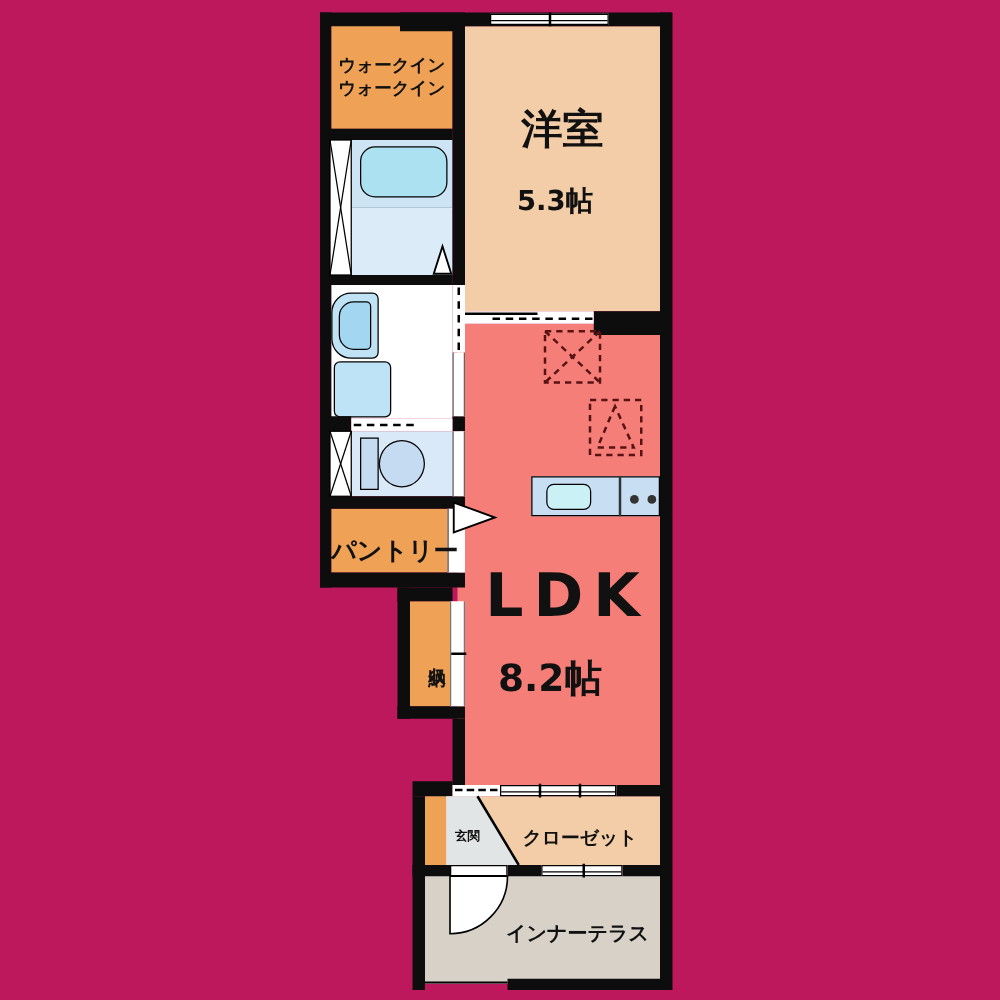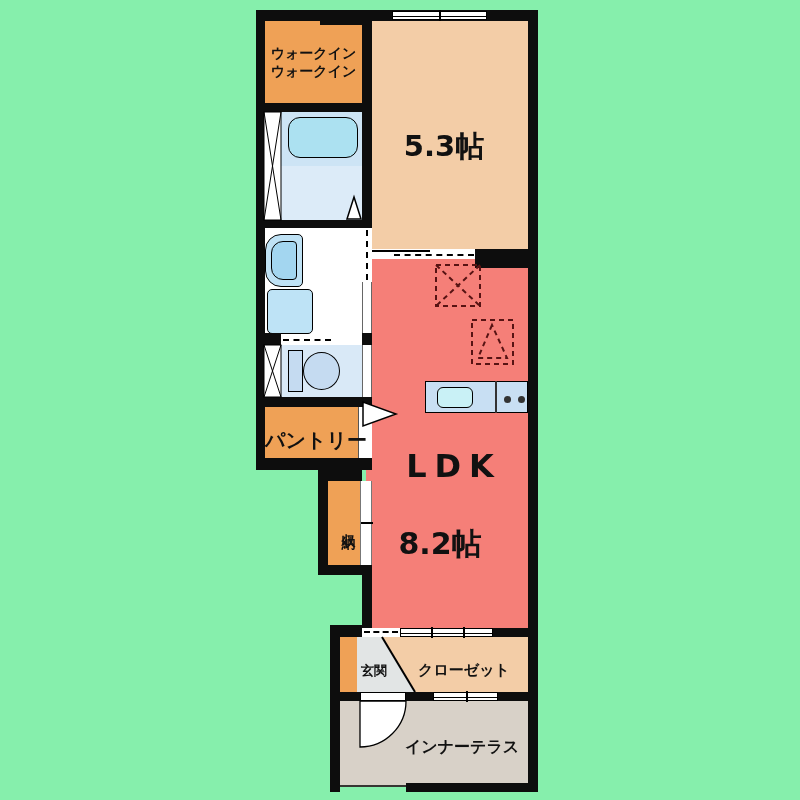--- a/index.html
+++ b/index.html
@@ -1,16 +1,16 @@
 <!DOCTYPE html>
 <html><head>
 <meta charset="utf-8">
 <style>
   html,body{margin:0;padding:0;background:#ffffff;}
-  .stage{position:relative;width:800px;height:800px;background:#86efac;overflow:hidden;
+  .stage{position:relative;width:800px;height:800px;background:#be185d;overflow:hidden;
          font-family:"DejaVu Sans","Liberation Sans",sans-serif;}
   .abs{position:absolute;}
   .wall{position:absolute;background:#0d0d0d;}
   .room{position:absolute;}
   .bg-orange{background:#efa156;}
   .bg-beige{background:#f3cda7;}
   .bg-red{background:#f57f78;}
   .bg-terrace{background:#d8d1c8;}
   .fixture{position:absolute;border:1.5px solid #000;box-sizing:border-box;}
   .band{position:absolute;background:#ffffff;box-sizing:border-box;}
@@ -147,22 +147,23 @@
 
     <path d="M 360,701 L 406,701 A 46,46 0 0 1 360,747 Z" fill="#ffffff" stroke="#000" stroke-width="1.3"></path>
 
     <line x1="340" y1="786" x2="406" y2="786" stroke="#000" stroke-width="1.5"></line>
   </svg>
 
   <div class="label" style="left:265px;top:44px;width:97px;font-size:14px;">
     <div>ウォークイン</div>
     <div>ウォークイン</div>
   </div>
-  <div class="label" style="left:372px;top:128px;width:144px;font-size:29px;">5.3帖</div>
-  <div class="label" style="left:372px;top:446px;width:156px;font-size:32px;letter-spacing:8px;text-indent:8px;">LDK</div>
+  <div class="label" style="left:372px;top:82px;width:156px;font-size:33px;">洋室</div>
+  <div class="label" style="left:372px;top:148px;width:144px;font-size:22px;">5.3帖</div>
+  <div class="label" style="left:372px;top:446px;width:156px;font-size:48px;letter-spacing:8px;text-indent:8px;">LDK</div>
   <div class="label" style="left:372px;top:524px;width:136px;font-size:30px;">8.2帖</div>
   <div class="label" style="left:265px;top:427px;width:93px;font-size:20px;">パントリー</div>
   <div class="label vert" style="left:330px;top:492px;width:28px;height:66px;font-size:14px;">収納</div>
-  <div class="label" style="left:352px;top:663px;width:44px;font-size:13px;">玄関</div>
+  <div class="label" style="left:352px;top:663px;width:44px;font-size:10px;">玄関</div>
   <div class="label" style="left:405px;top:661px;width:118px;font-size:15px;">クローゼット</div>
   <div class="label" style="left:395px;top:737px;width:134px;font-size:16px;">インナーテラス</div>
 
 </div>
 
 </body></html>

